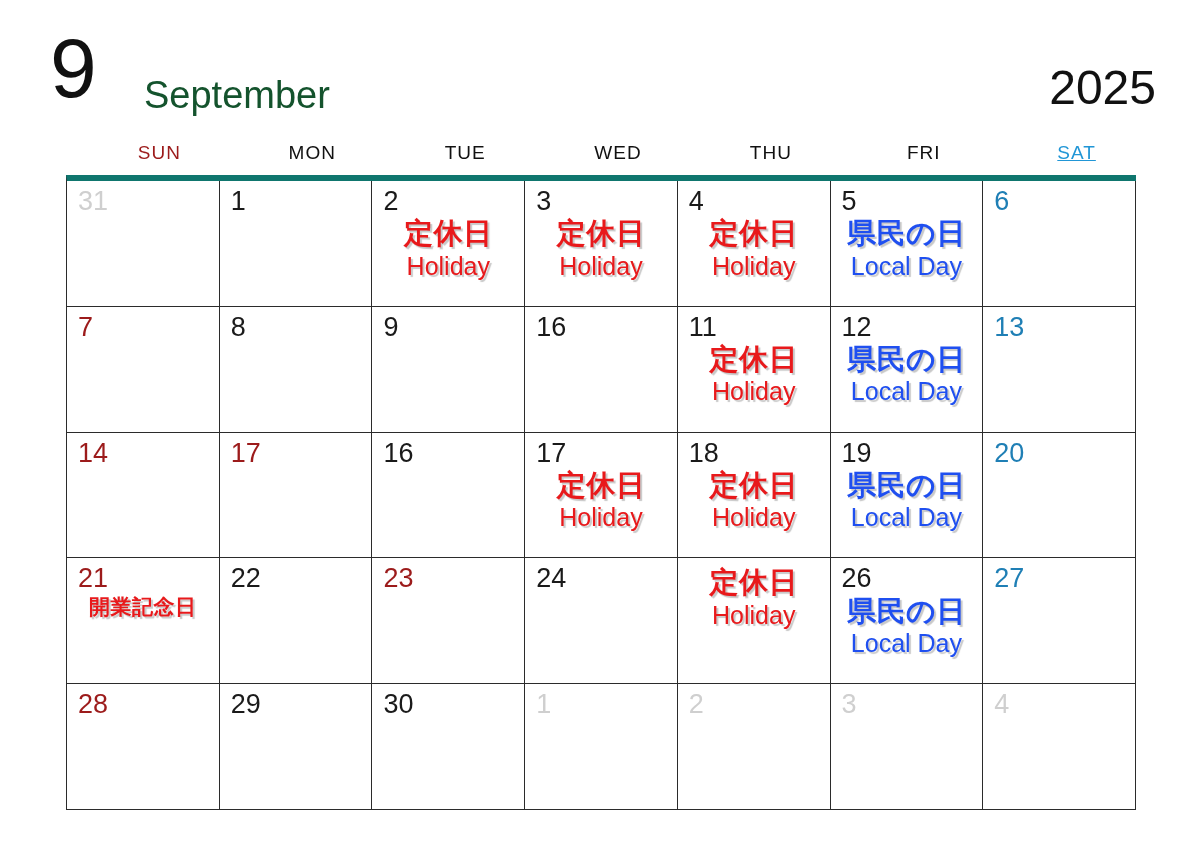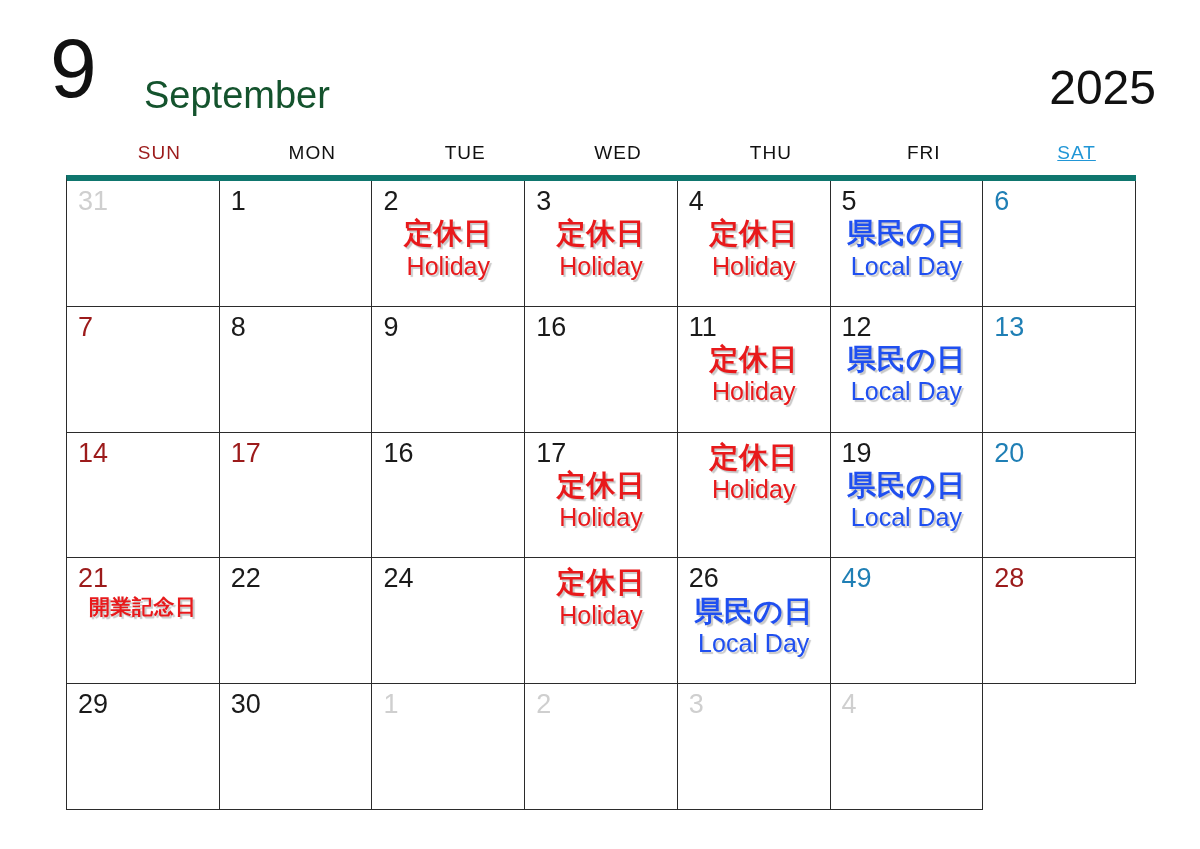--- a/index.html
+++ b/index.html
@@ -243,20 +243,21 @@
         <span class="daynum">16</span>
       </div>
       <div class="cell">
         <span class="daynum">17</span>
         <div class="events">
           <div class="ev-jp red">定休日</div>
           <div class="ev-en red">Holiday</div>
         </div>
       </div>
       <div class="cell">
+        <span class="daynum">18</span>
         <div class="events">
           <div class="ev-jp red">定休日</div>
           <div class="ev-en red">Holiday</div>
         </div>
       </div>
       <div class="cell">
         <span class="daynum">19</span>
         <div class="events">
           <div class="ev-jp blue">県民の日</div>
           <div class="ev-en blue">Local Day</div>
@@ -268,37 +269,40 @@
       <div class="cell">
         <span class="daynum sun">21</span>
         <div class="events">
           <div class="ev-jp red small">開業記念日</div>
         </div>
       </div>
       <div class="cell">
         <span class="daynum">22</span>
       </div>
       <div class="cell">
+        <span class="daynum sun">23</span>
+      </div>
+      <div class="cell">
         <span class="daynum">24</span>
       </div>
       <div class="cell">
         <div class="events">
           <div class="ev-jp red">定休日</div>
           <div class="ev-en red">Holiday</div>
         </div>
       </div>
       <div class="cell">
         <span class="daynum">26</span>
         <div class="events">
           <div class="ev-jp blue">県民の日</div>
           <div class="ev-en blue">Local Day</div>
         </div>
       </div>
       <div class="cell">
-        <span class="daynum sat">49</span>
+        <span class="daynum sat">27</span>
       </div>
       <div class="cell">
         <span class="daynum sun">28</span>
       </div>
       <div class="cell">
         <span class="daynum">29</span>
       </div>
       <div class="cell">
         <span class="daynum">30</span>
       </div>

